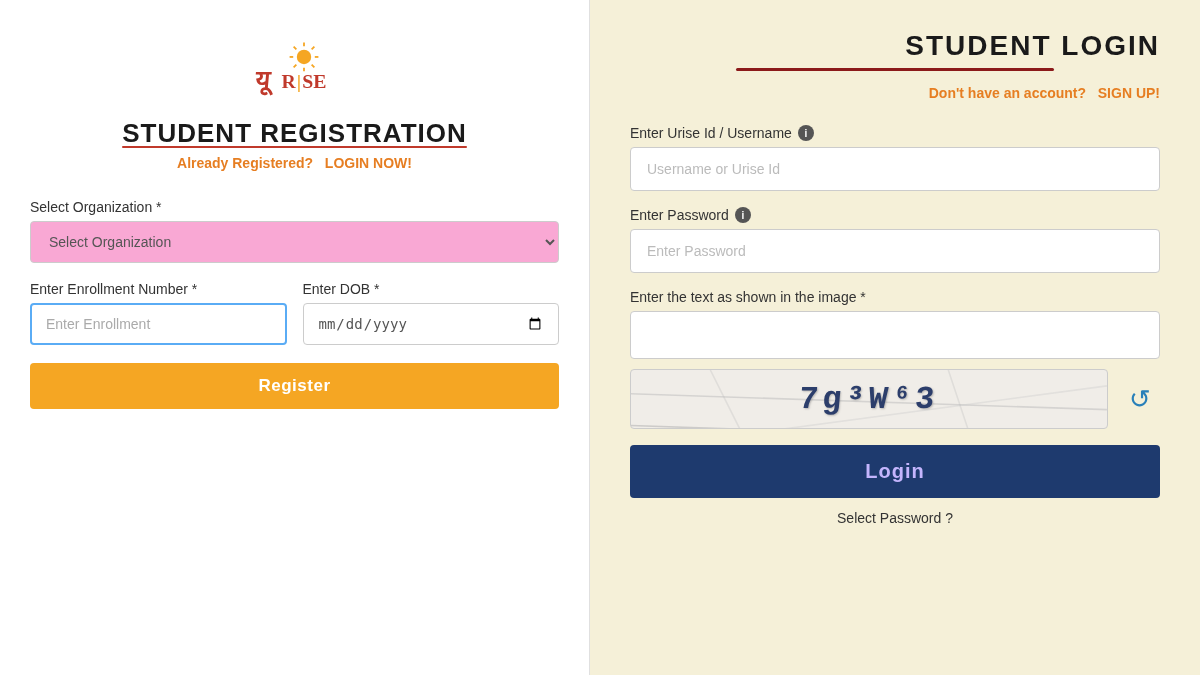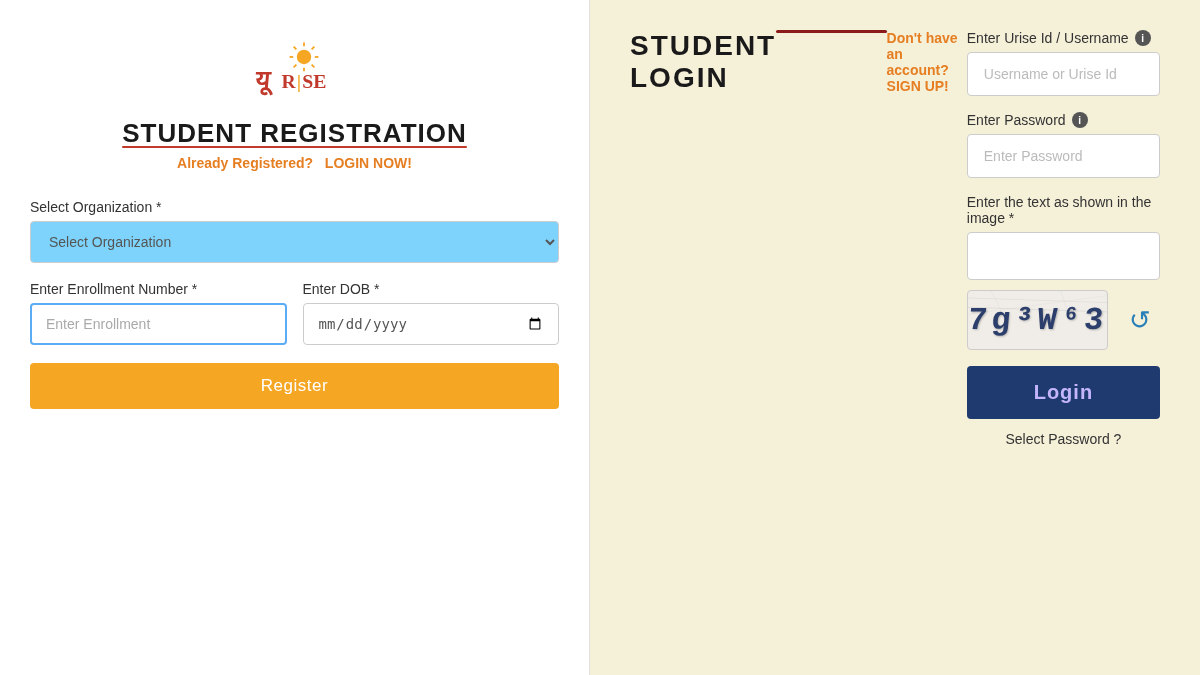--- a/index.html
+++ b/index.html
@@ -74,21 +74,21 @@
     .select-org {
       width: 100%;
       padding: 10px 14px;
       font-size: 14px;
       color: #555;
       border: 1px solid #ccc;
       border-radius: 4px;
       appearance: auto;
       margin-bottom: 18px;
       height: 42px;
-      background: #7dd3fc;
+      background: #f9a8d4;
     }
 
     .two-col {
       display: flex;
       gap: 16px;
       margin-bottom: 18px;
     }
 
     .two-col > div {
       flex: 1;
@@ -119,34 +119,34 @@
       height: 42px;
       outline: none;
     }
 
     .register-btn {
       width: 100%;
       padding: 13px;
       background: #f5a623;
       color: #fff;
       font-size: 17px;
-      font-weight: 400;
+      font-weight: 700;
       border: none;
       border-radius: 4px;
       cursor: pointer;
       letter-spacing: 0.5px;
     }
 
     
     .right-panel {
       flex: 1;
       background: #f5f0d8;
       display: flex;
-      flex-direction: row;
-      align-items: flex-start;
+      flex-direction: column;
+      align-items: flex-end;
       padding: 30px 40px 30px 40px;
     }
 
     .student-login-title {
       font-size: 28px;
       font-weight: 900;
       color: #1a1a1a;
       letter-spacing: 2px;
       margin-bottom: 6px;
     }

